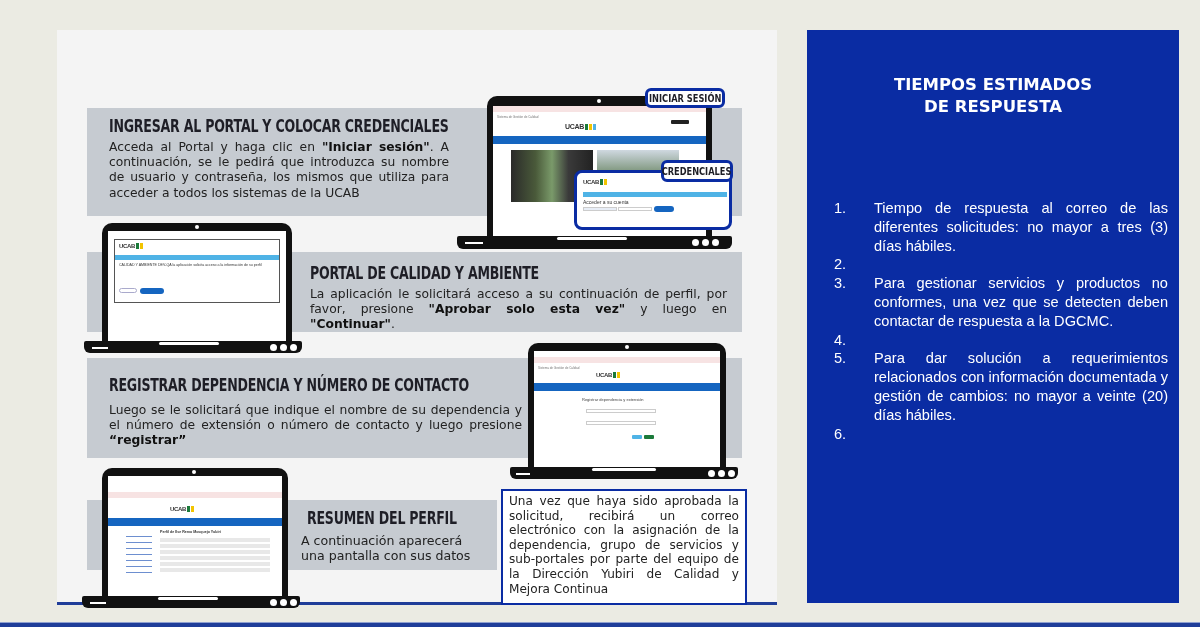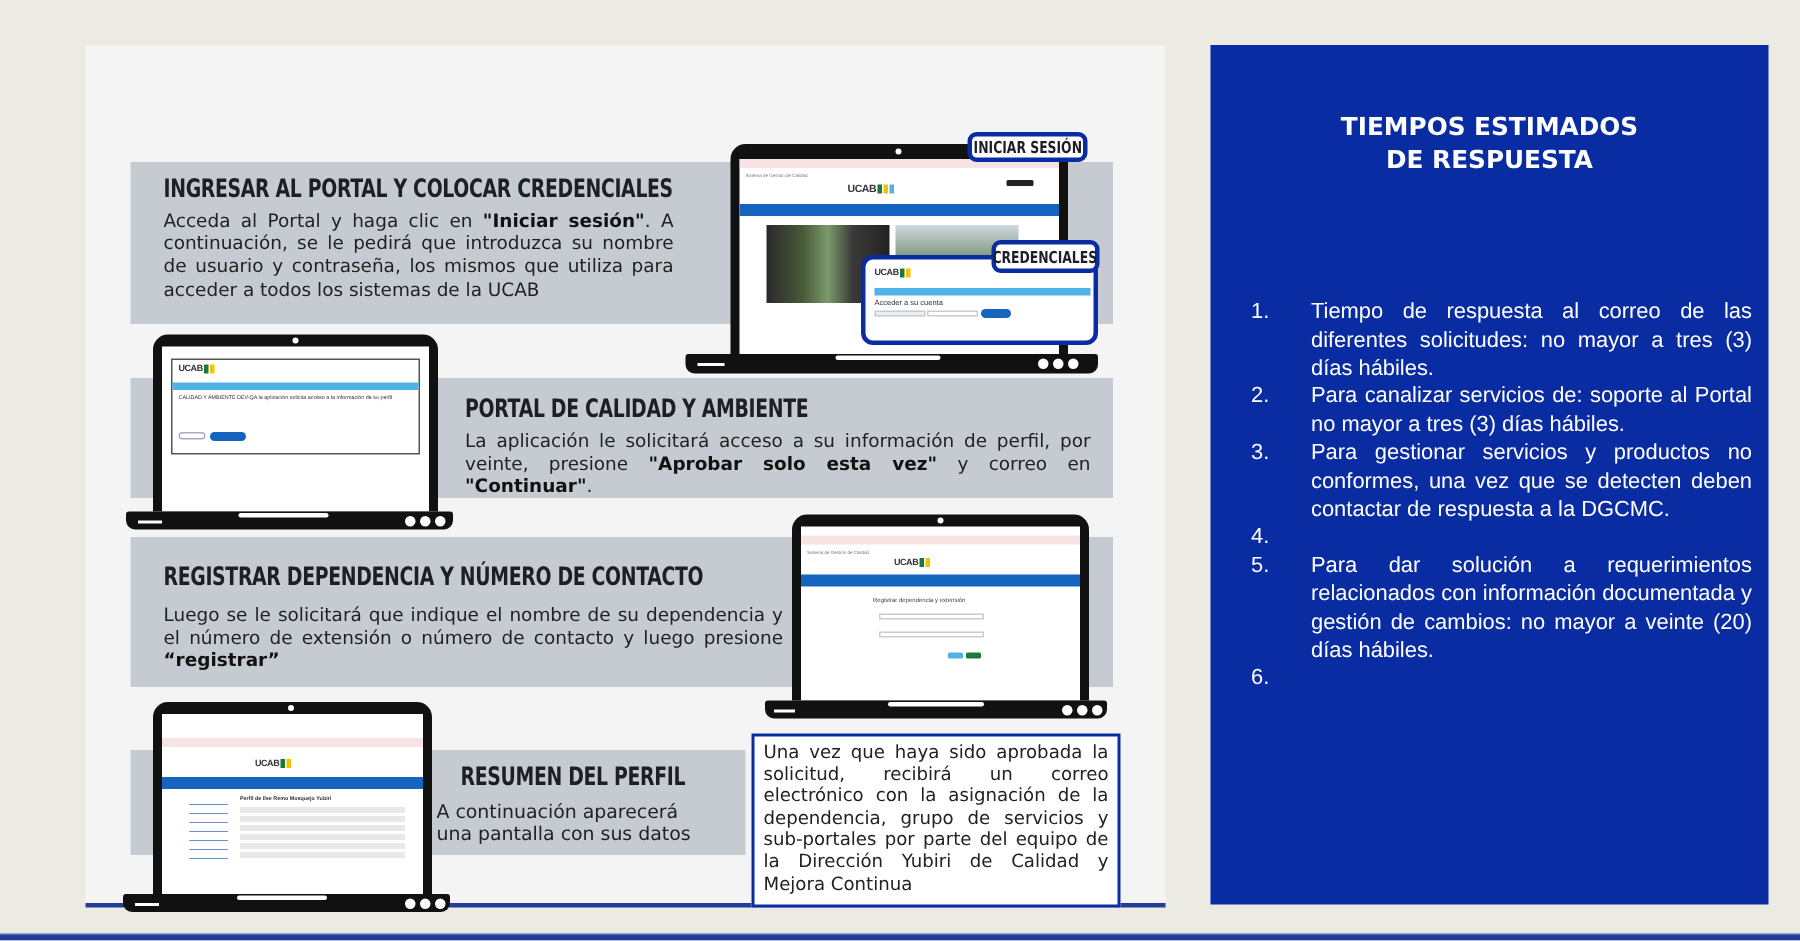--- a/index.html
+++ b/index.html
@@ -119,21 +119,21 @@
     <div class="base" style="left:0;top:118px;width:218px;height:12px;"></div>
     <div class="slot" style="left:75px;top:119px;width:60px;"></div>
     <div class="line" style="left:8px;top:124px;width:16px;"></div>
     <div class="dots" style="left:186px;top:121px;">
         <span></span>
         <span></span>
         <span></span>
       </div>
   </div>
   <div class="step-title" style="left:253px;top:233px;">PORTAL DE CALIDAD Y AMBIENTE</div>
-  <div class="step-text" style="left:253px;top:257px;width:417px;"><span>La aplicación le solicitará acceso a su información de perfil, por veinte, presione </span><b>"Aprobar solo esta vez"</b><span> y correo en </span><b>"Continuar"</b><span>.</span></div>
+  <div class="step-text" style="left:253px;top:257px;width:417px;"><span>La aplicación le solicitará acceso a su continuación de perfil, por favor, presione </span><b>"Aprobar solo esta vez"</b><span> y luego en </span><b>"Continuar"</b><span>.</span></div>
 
   <div class="band" style="left:30px;top:328px;width:655px;height:100px;"></div>
   <div class="step-title" style="left:52px;top:345px;">REGISTRAR DEPENDENCIA Y NÚMERO DE CONTACTO</div>
   <div class="step-text" style="left:52px;top:373px;width:413px;"><span>Luego se le solicitará que indique el nombre de su dependencia y el número de extensión o número de contacto y luego presione </span><b>“registrar”</b></div>
   <div class="laptop" style="left:453px;top:313px;width:228px;height:138px;">
     <div class="lid" style="left:18px;top:0;width:198px;height:124px;"></div>
     <div class="cam" style="left:115px;top:2px;"></div>
     <div class="screen" style="left:24px;top:8px;width:186px;height:116px;">
       <div class="urlbar" style="top:6px;"></div>
       <div class="minitxt" style="left:4px;top:15px;">Sistema de Gestión de Calidad</div>
@@ -175,35 +175,34 @@
     <div class="base" style="left:0;top:128px;width:218px;height:12px;"></div>
     <div class="slot" style="left:76px;top:129px;width:60px;"></div>
     <div class="line" style="left:8px;top:134px;width:16px;"></div>
     <div class="dots" style="left:188px;top:131px;">
         <span></span>
         <span></span>
         <span></span>
       </div>
   </div>
   <div class="step-title" style="left:250px;top:478px;">RESUMEN DEL PERFIL</div>
-  <div class="step-text" style="left:234px;top:503px;width:180px;font-size:12.6px;text-align:left;">A continuación aparecerá una pantalla con sus datos</div>
+  <div class="step-text" style="left:244px;top:503px;width:180px;font-size:12.6px;text-align:left;">A continuación aparecerá una pantalla con sus datos</div>
 
   <div class="note">Una vez que haya sido aprobada la solicitud, recibirá un correo electrónico con la asignación de la dependencia, grupo de servicios y sub-portales por parte del equipo de la Dirección Yubiri de Calidad y Mejora Continua</div>
 </div>
 
 <div class="panel">
   <h2><span>TIEMPOS ESTIMADOS</span><br><span>DE RESPUESTA</span></h2>
   <ol>
     <li>
         <span class="num">1.</span>
         <span class="txt">Tiempo de respuesta al correo de las diferentes solicitudes: no mayor  a tres (3) días hábiles.</span>
       </li>
     <li>
         <span class="num">2.</span>
-        <span class="txt">Para canalizar servicios de: soporte al Portal no mayor  a tres (3) días hábiles.</span>
       </li>
     <li>
         <span class="num">3.</span>
         <span class="txt">Para gestionar servicios y productos no conformes, una vez que se detecten deben contactar de respuesta a la DGCMC.</span>
       </li>
     <li>
         <span class="num">4.</span>
       </li>
     <li>
         <span class="num">5.</span>

